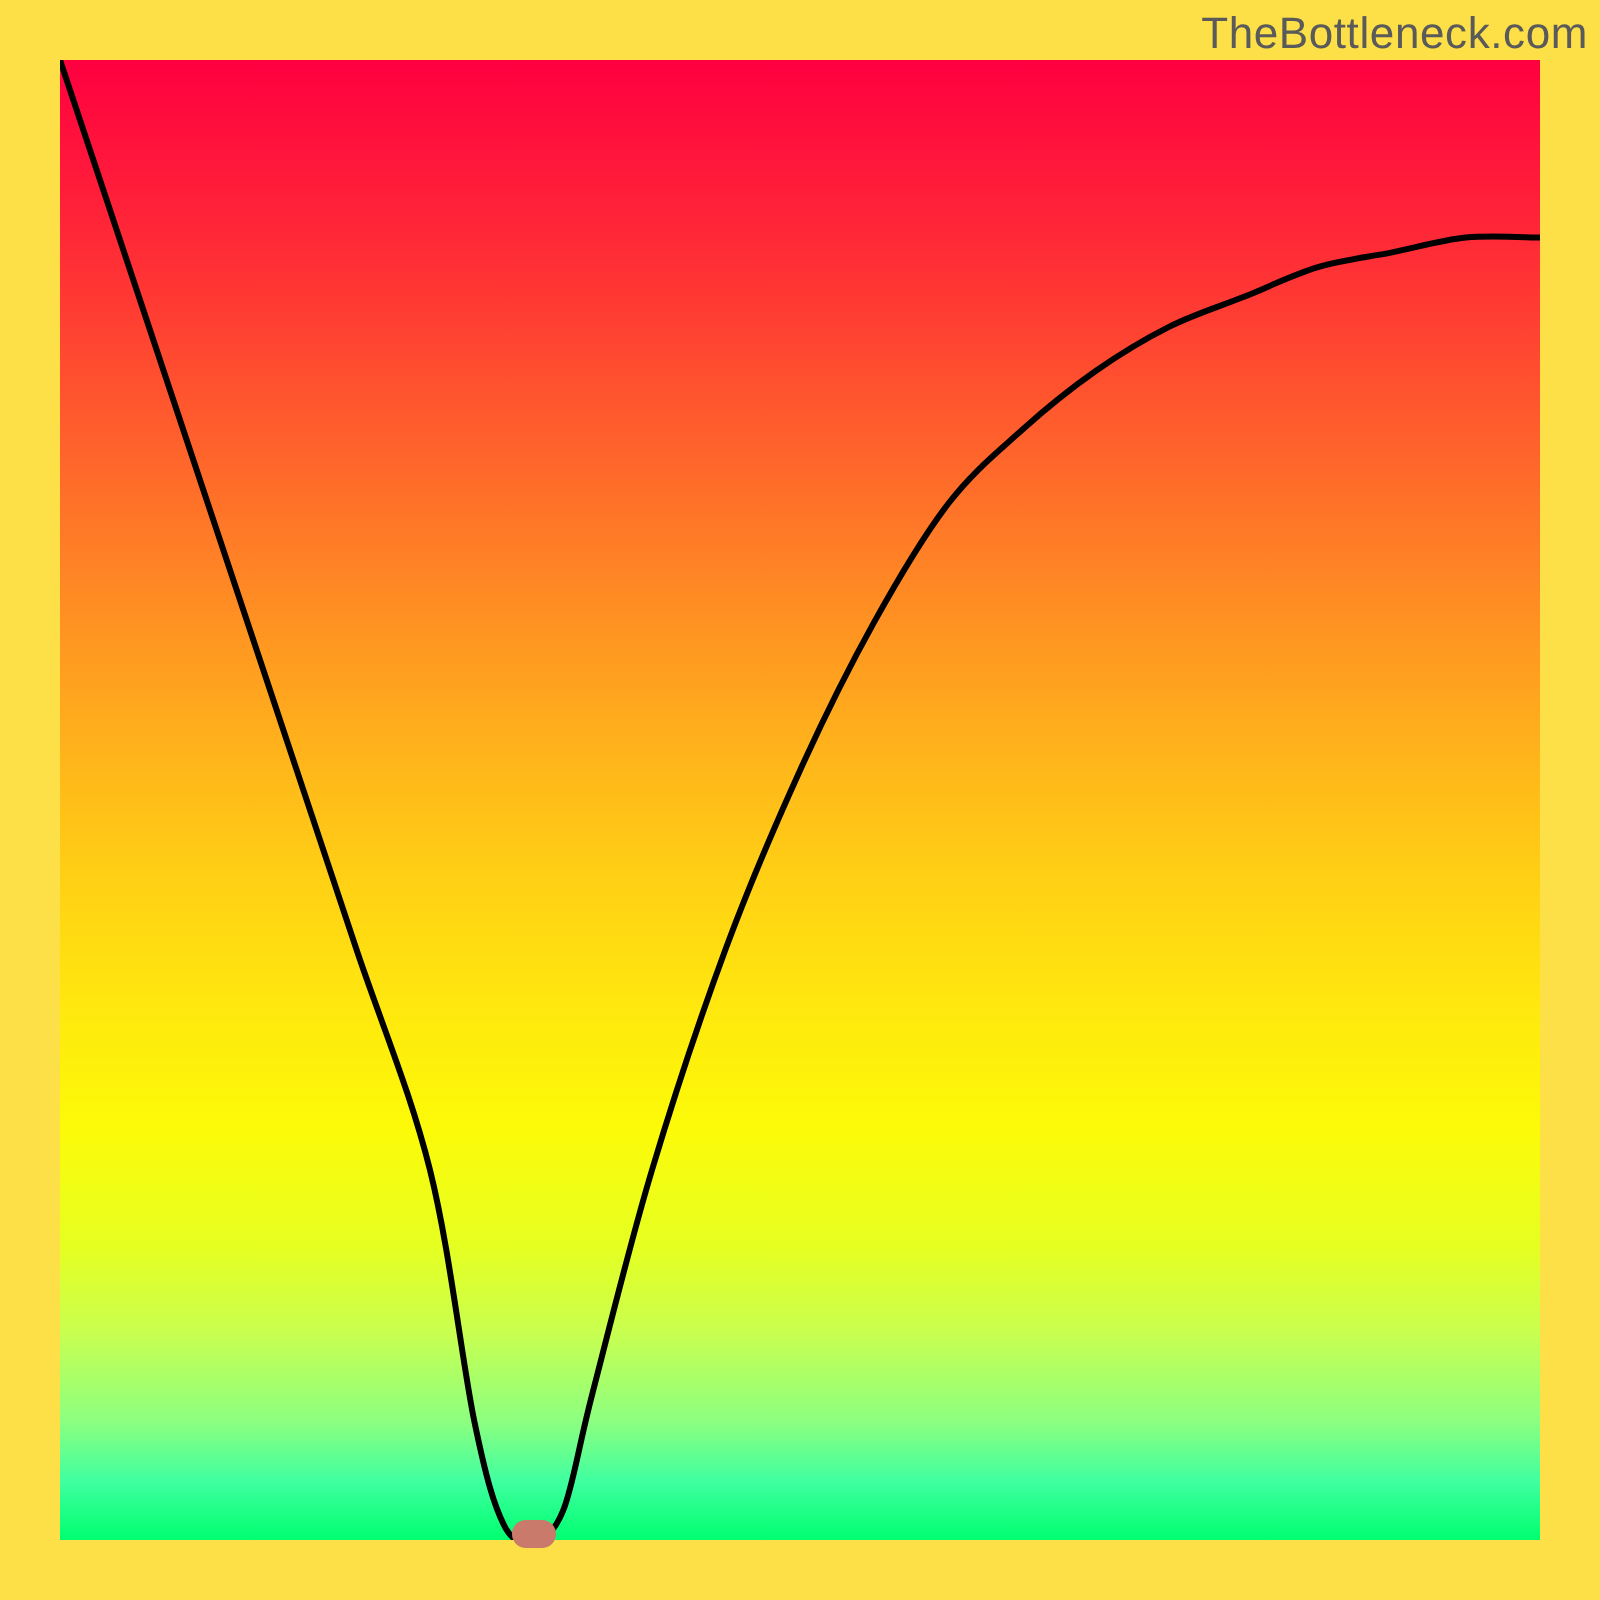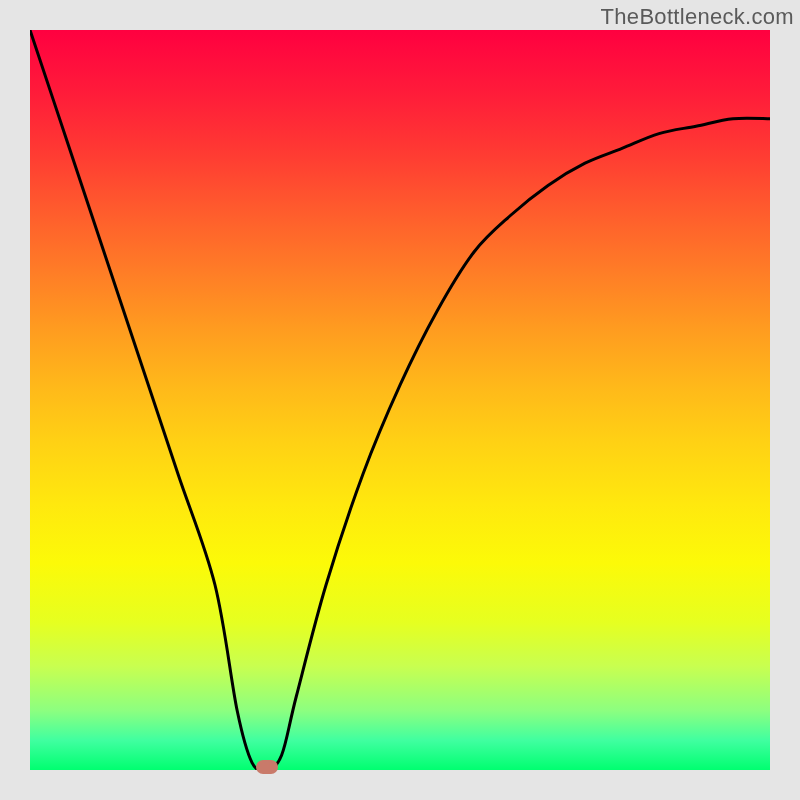--- a/index.html
+++ b/index.html
@@ -2,21 +2,21 @@
 <html><head>
 <meta charset="utf-8">
 <style>
   * { margin: 0; padding: 0; box-sizing: border-box; }
   html, body { width: 800px; height: 800px; overflow: hidden; }
   body { position: relative; background: #000; font-family: Arial, Helvetica, sans-serif; }
 
   .frame {
     position: absolute;
     inset: 0;
-    background: #e5e5e5;
+    background: #fde047;
   }
 
   .plot-area {
     position: absolute;
     left: 30px;
     top: 30px;
     width: 740px;
     height: 740px;
     background: linear-gradient(to bottom,
       #ff0040 0%,

